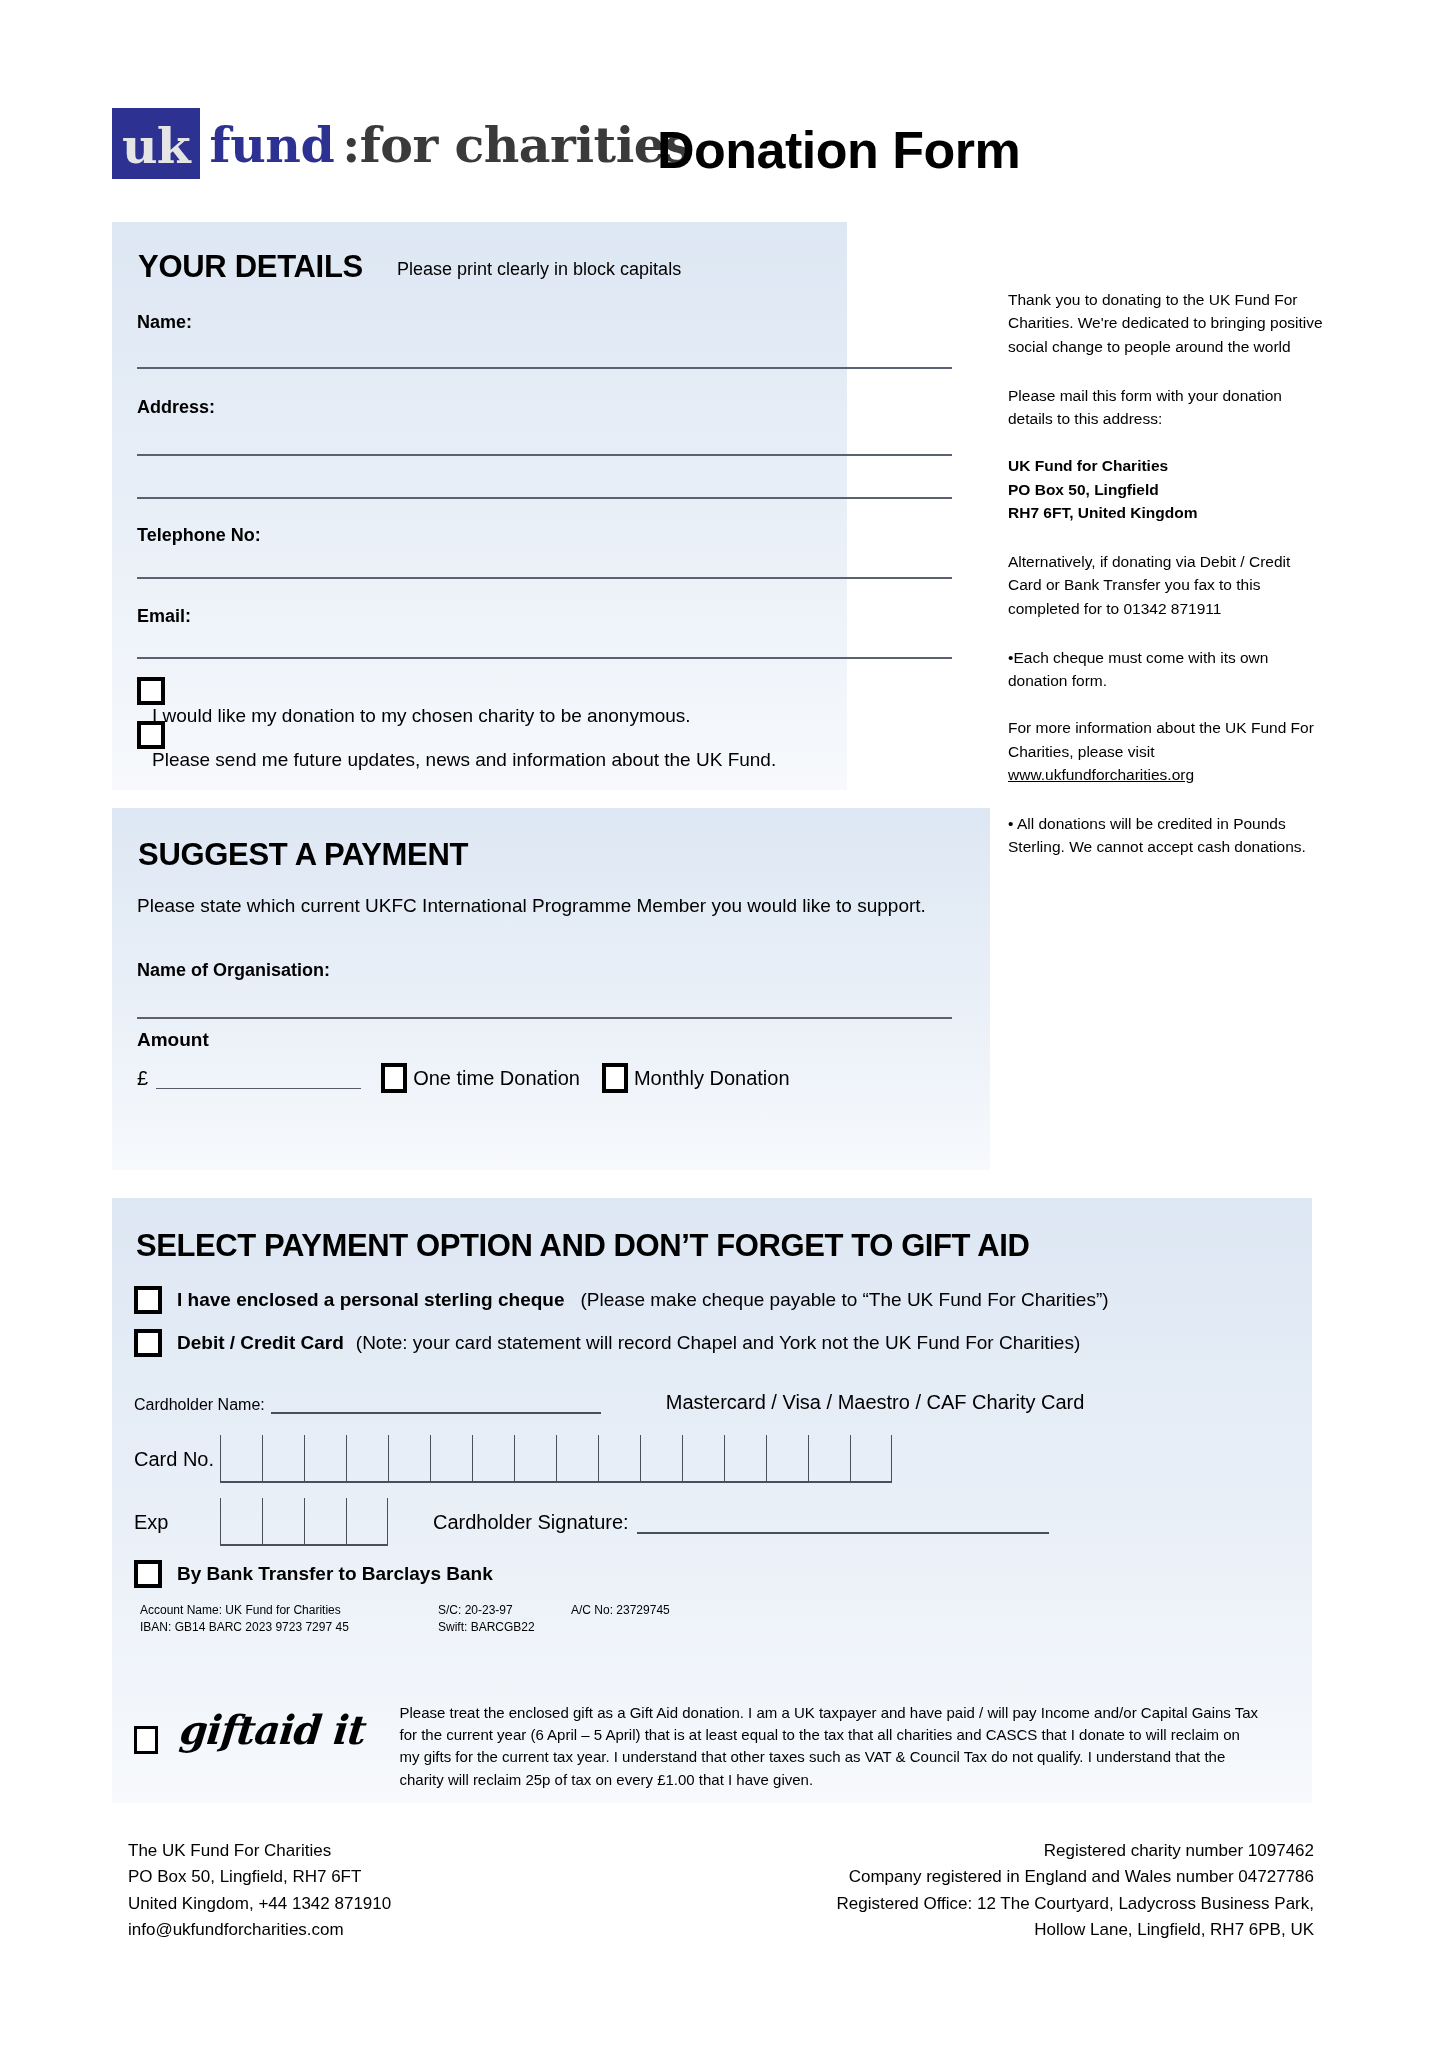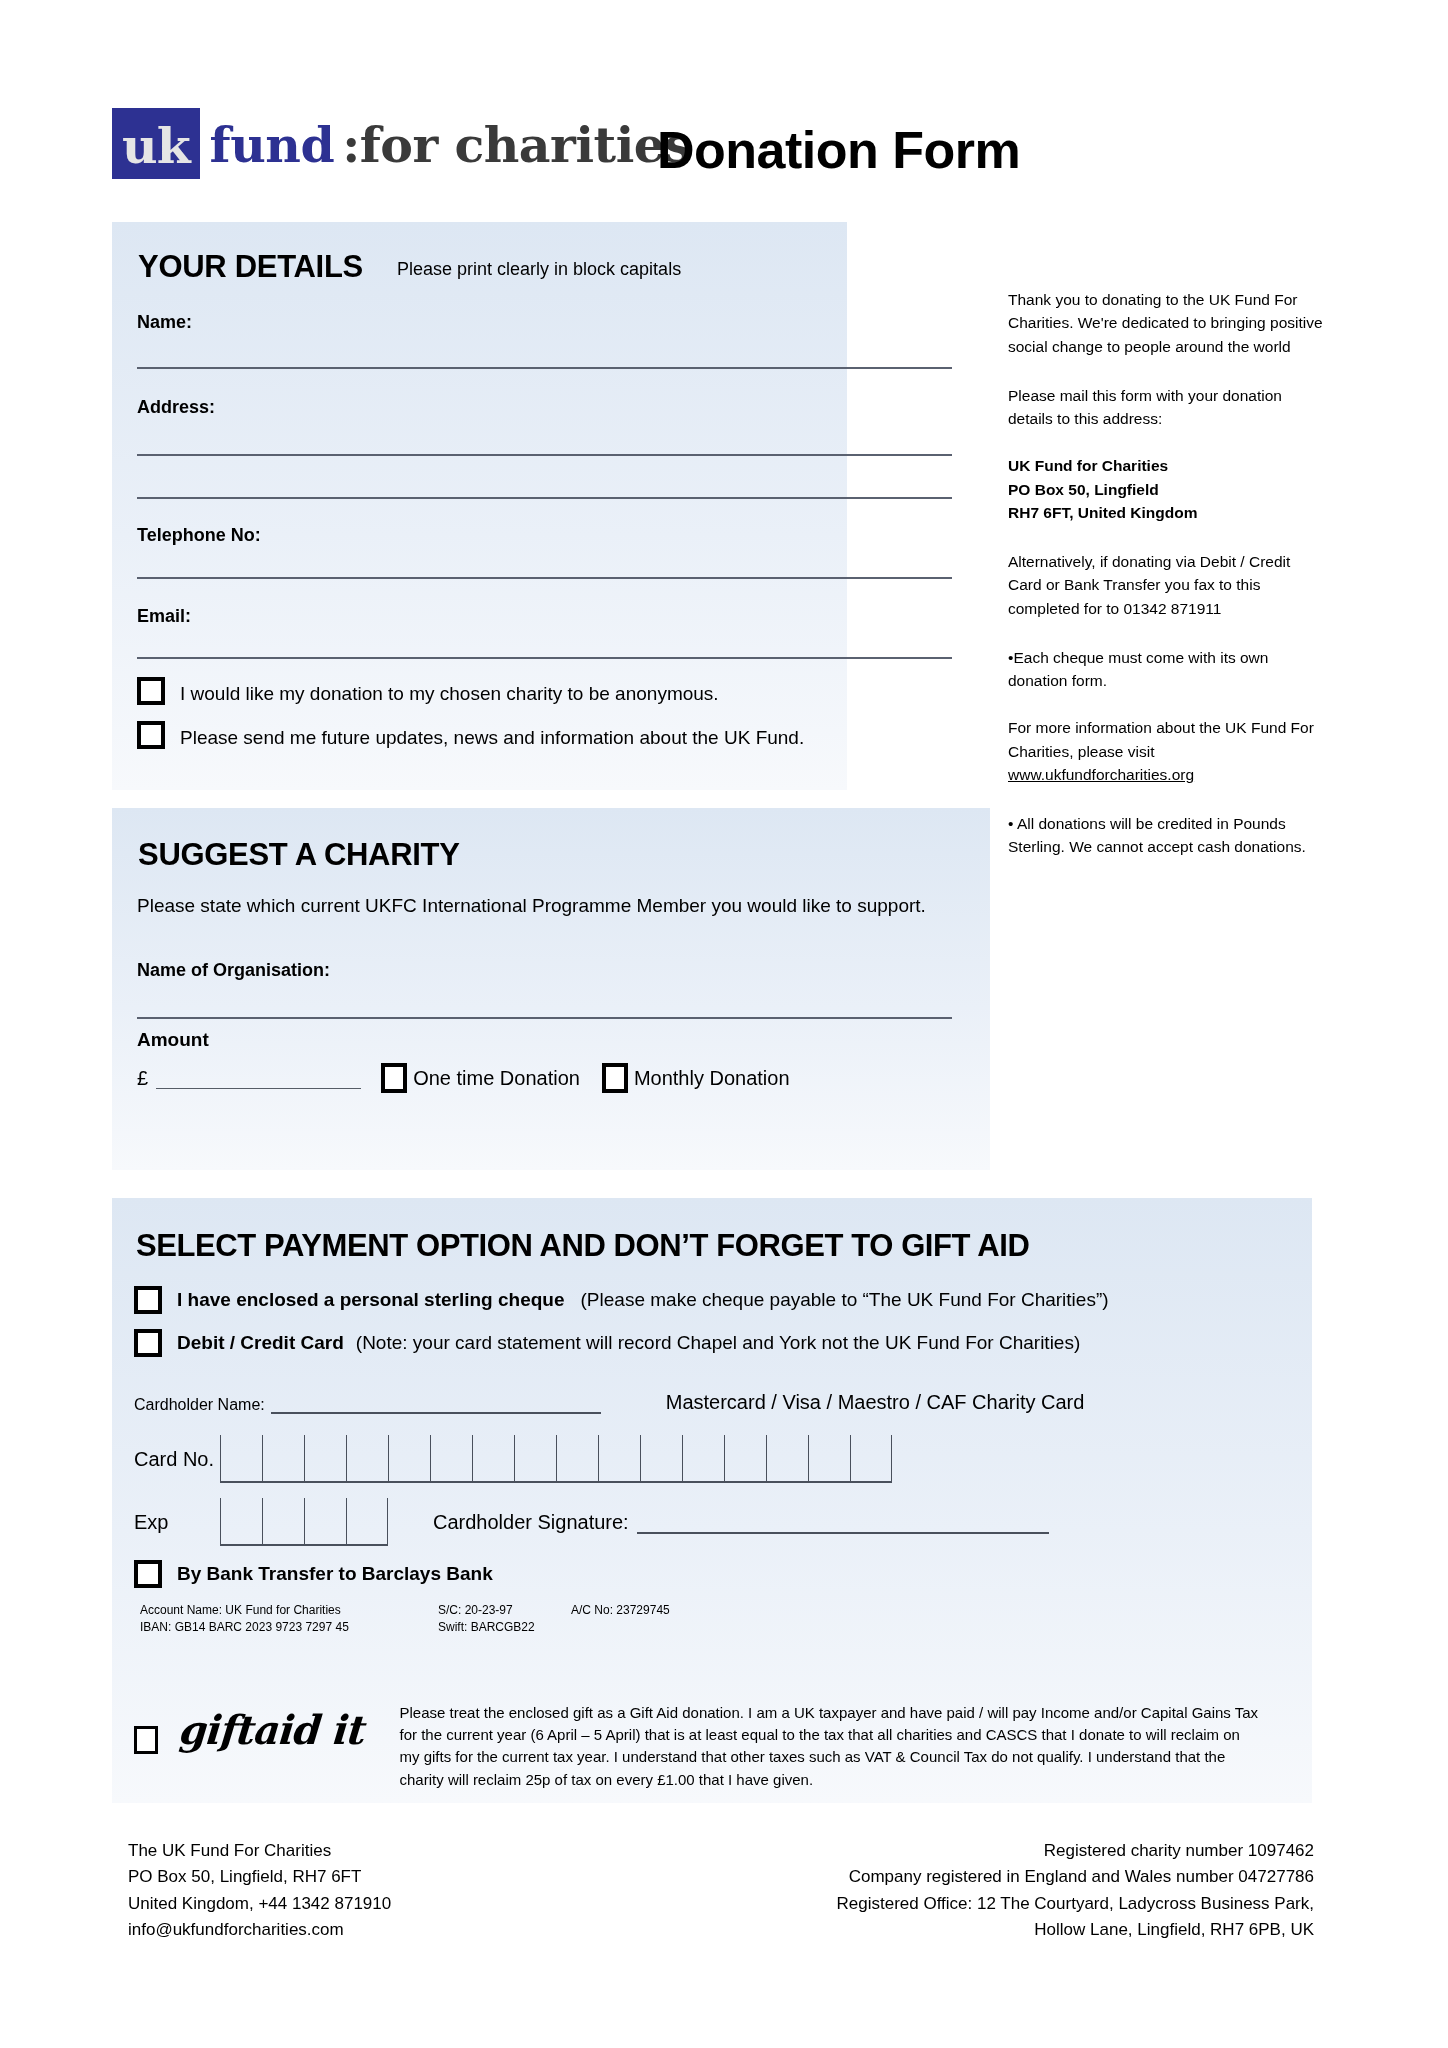--- a/index.html
+++ b/index.html
@@ -59,21 +59,21 @@
   .lbl-name { position:absolute; left:25px; top:90px; }
   .line-name { position:absolute; left:25px; top:145px; width:815px; }
   .lbl-addr { position:absolute; left:25px; top:175px; }
   .line-addr1 { position:absolute; left:25px; top:232px; width:815px; }
   .line-addr2 { position:absolute; left:25px; top:275px; width:815px; }
   .lbl-tel { position:absolute; left:25px; top:303px; }
   .line-tel { position:absolute; left:25px; top:355px; width:815px; }
   .lbl-email { position:absolute; left:25px; top:384px; }
   .line-email { position:absolute; left:25px; top:435px; width:815px; }
 
-  .cb-row { position:absolute; display:flex; align-items:flex-end; }
+  .cb-row { position:absolute; display:flex; align-items:flex-start;flex-direction:column; }
   .cb-row-1 { left:25px; top:455px; }
   .cb-row-2 { left:25px; top:499px; }
   .checkbox {
     width:28px; height:28px; border:4px solid #000; background:#ffffff;
     flex:0 0 auto;
   }
   .cb-sm { width:26px; height:30px; border:4px solid #000; background:#fff; flex:0 0 auto; }
   .cb-text { font-size:19px; margin-left:15px; white-space:nowrap; }
 
   
@@ -179,21 +179,21 @@
       </div>
       <div class="cb-row cb-row-2">
         <span class="checkbox"></span>
         <span class="cb-text">Please send me future updates, news and information about the UK Fund.</span>
       </div>
     </div>
   </div>
 
   <div class="panel" id="panel-charity">
     <div class="details-inner">
-      <div class="sec-title c-title">SUGGEST A CHARITY</div>
+      <div class="sec-title c-title">SUGGEST A PAYMENT</div>
       <div class="c-desc">Please state which current UKFC International Programme Member you would like to support.</div>
       <div class="fld-label lbl-org">Name of Organisation:</div>
       <div class="rule line-org"></div>
 
       <div class="lbl-amount">Amount</div>
       <div class="amount-row">
         <span class="pound">£</span>
         <span class="amount-line"></span>
         <span class="dtype dtype-1">
           <span class="cb-sm"></span>

